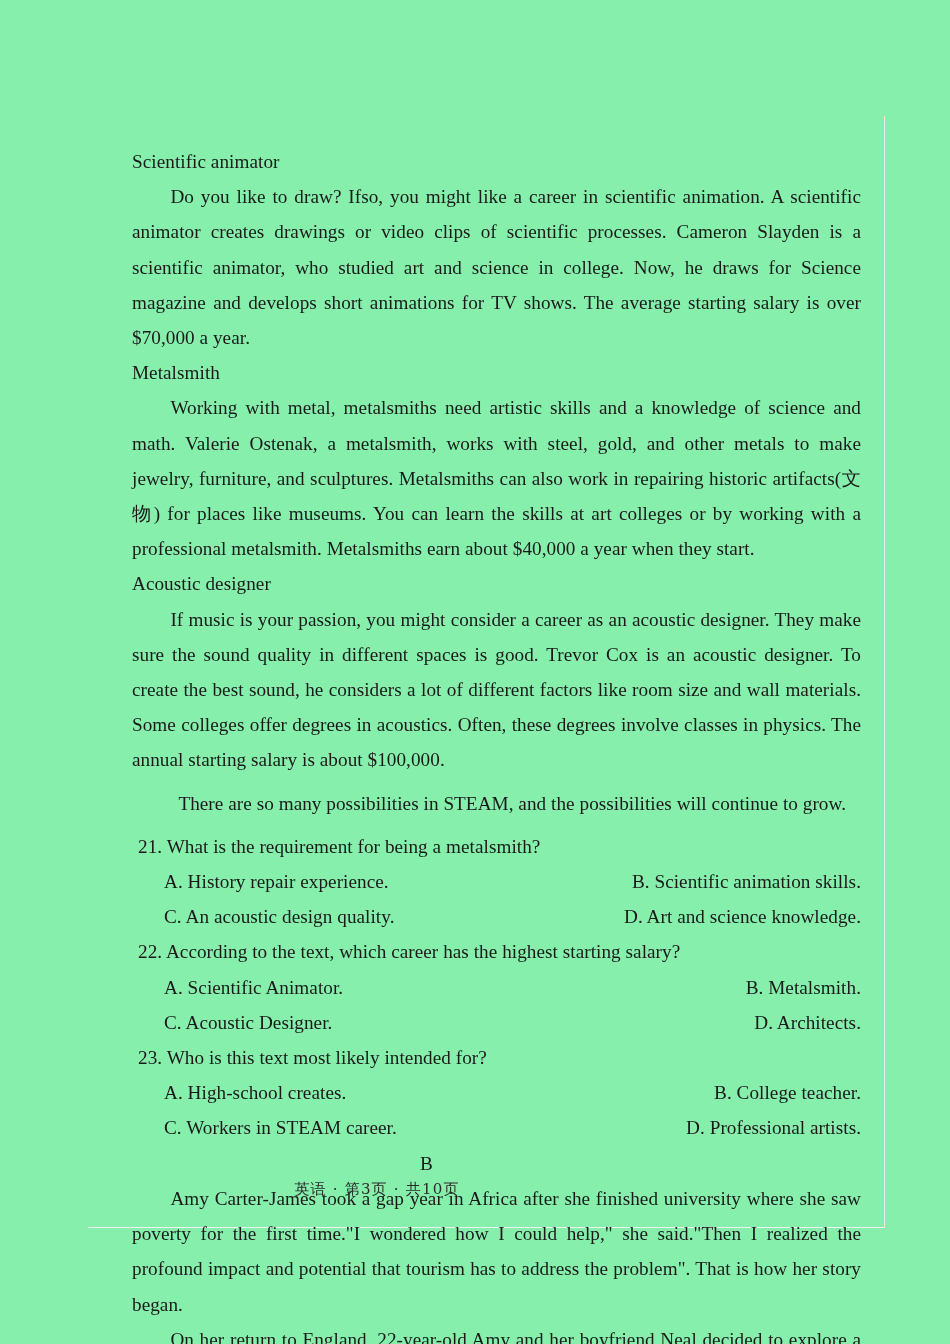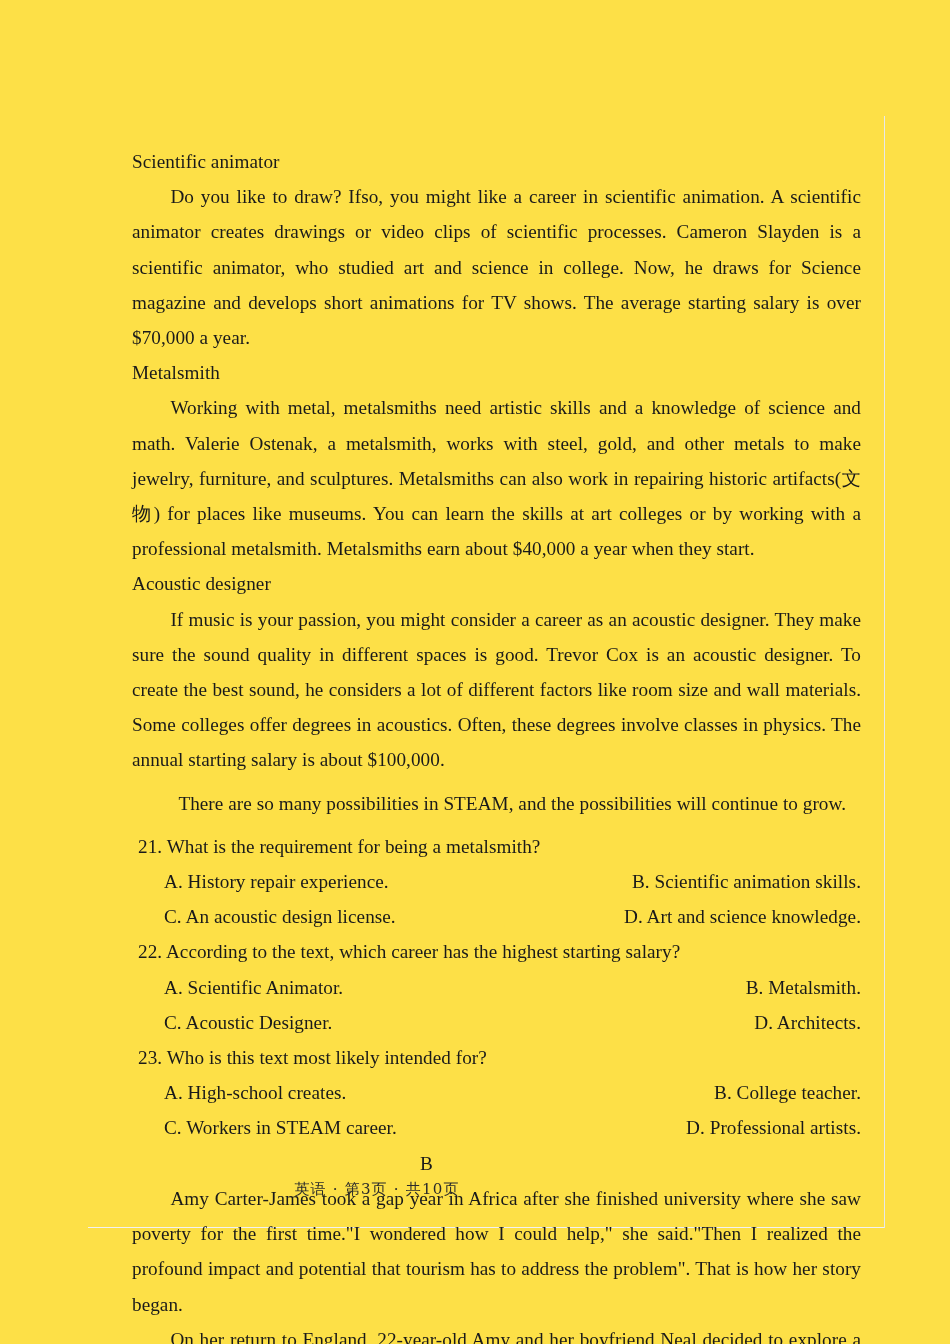--- a/index.html
+++ b/index.html
@@ -8,21 +8,21 @@
     background: #ffffff;
   }
   body {
     font-family: "Liberation Serif", "DejaVu Serif", serif;
     color: #1a1a1a;
   }
   #page {
     position: relative;
     width: 950px;
     height: 1344px;
-    background: #fde047;
+    background: #86efac;
     overflow: hidden;
   }
   
   .scan-line {
     position: absolute;
     left: 884px;
     top: 116px;
     width: 1px;
     height: 1112px;
     background: #e8e8ea;
@@ -110,21 +110,21 @@
     <p class="para">If music is your passion, you might consider a career as an acoustic designer. They make sure the sound quality in different spaces is good. Trevor Cox is an acoustic designer. To create the best sound, he considers a lot of different factors like room size and wall materials. Some colleges offer degrees in acoustics. Often, these degrees involve classes in physics. The annual starting salary is about $100,000.</p>
 
     <p class="lead">There are so many possibilities in STEAM, and the possibilities will continue to grow.</p>
 
     <p class="question">21. What is the requirement for being a metalsmith?</p>
     <div class="opt-row">
       <span class="opt-a">A. History repair experience.</span>
       <span class="opt-b">B. Scientific animation skills.</span>
     </div>
     <div class="opt-row">
-      <span class="opt-c">C. An acoustic design license.</span>
+      <span class="opt-c">C. An acoustic design quality.</span>
       <span class="opt-d">D. Art and science knowledge.</span>
     </div>
 
     <p class="question">22. According to the text, which career has the highest starting salary?</p>
     <div class="opt-row">
       <span class="opt-a">A. Scientific Animator.</span>
       <span class="opt-b">B. Metalsmith.</span>
     </div>
     <div class="opt-row">
       <span class="opt-c">C. Acoustic Designer.</span>

